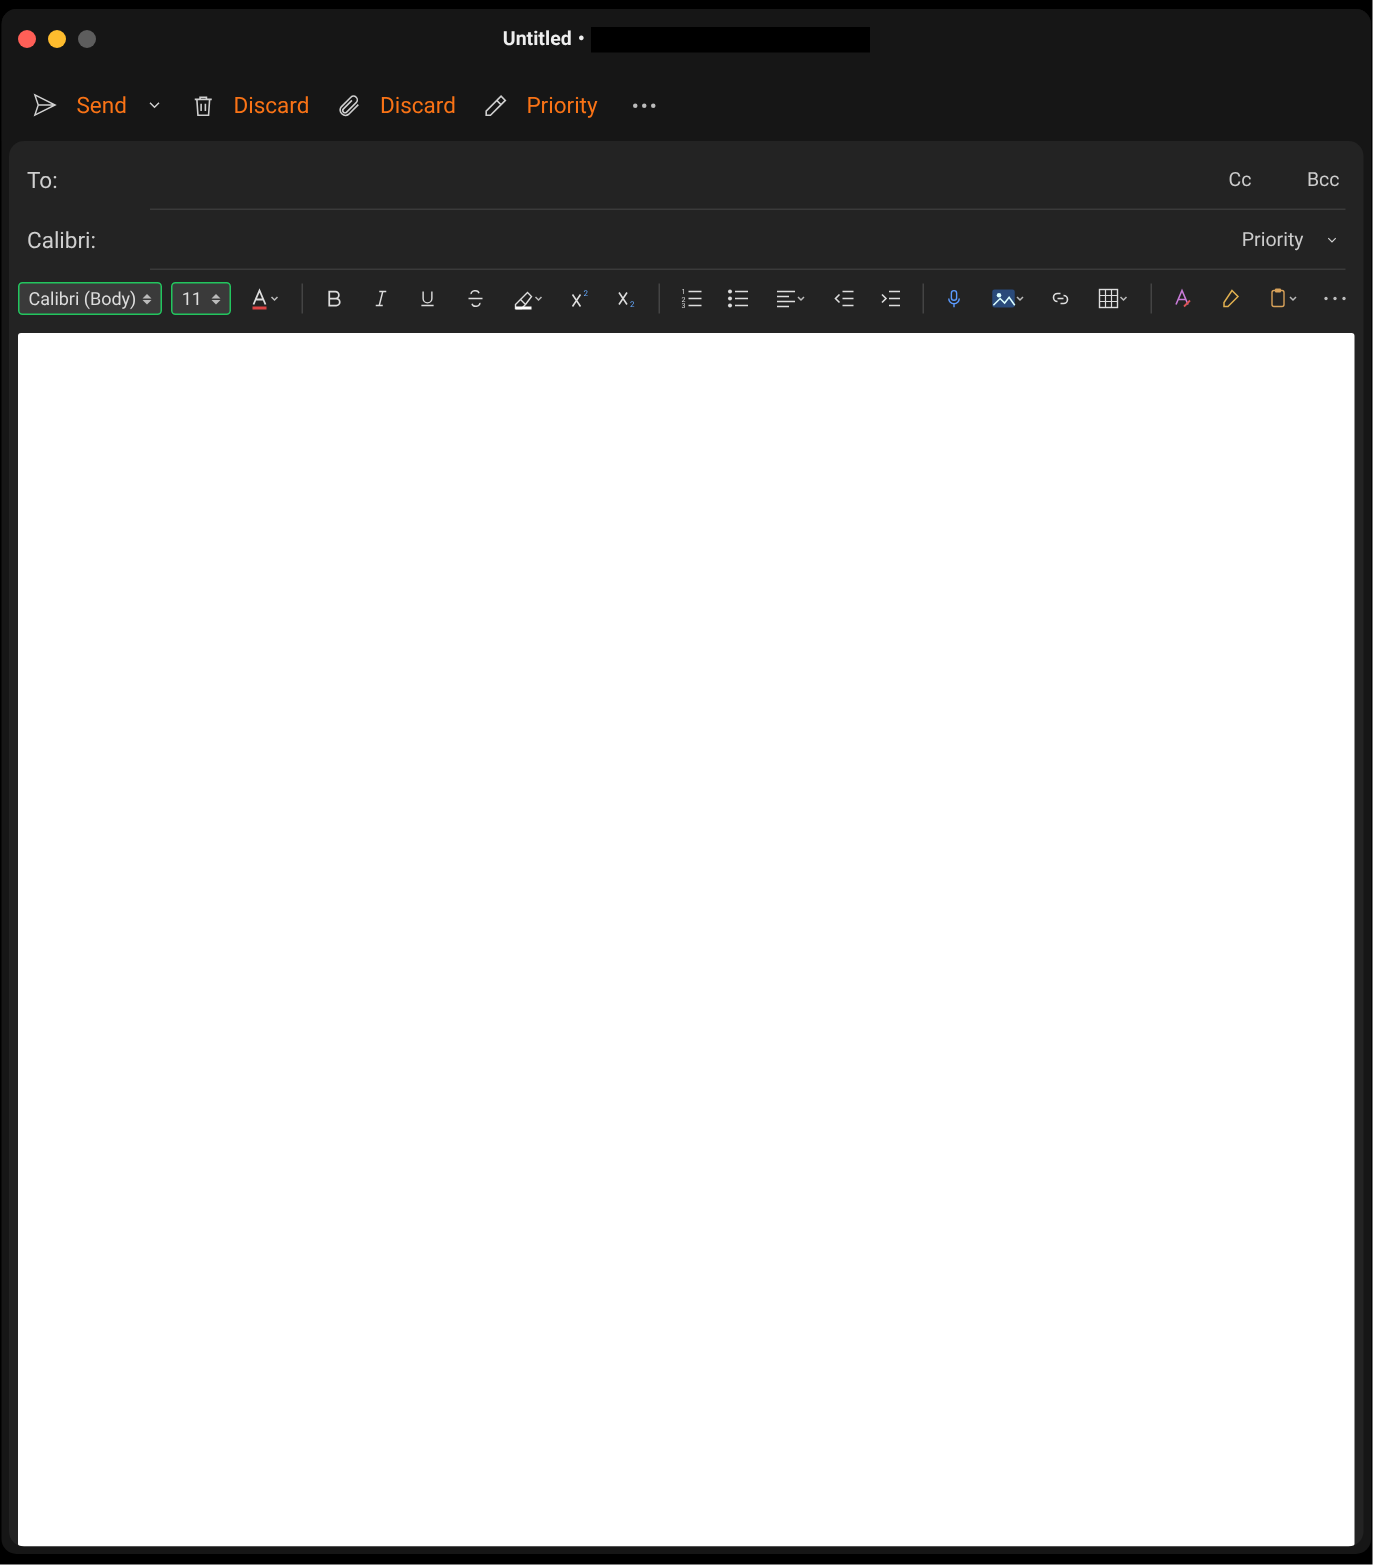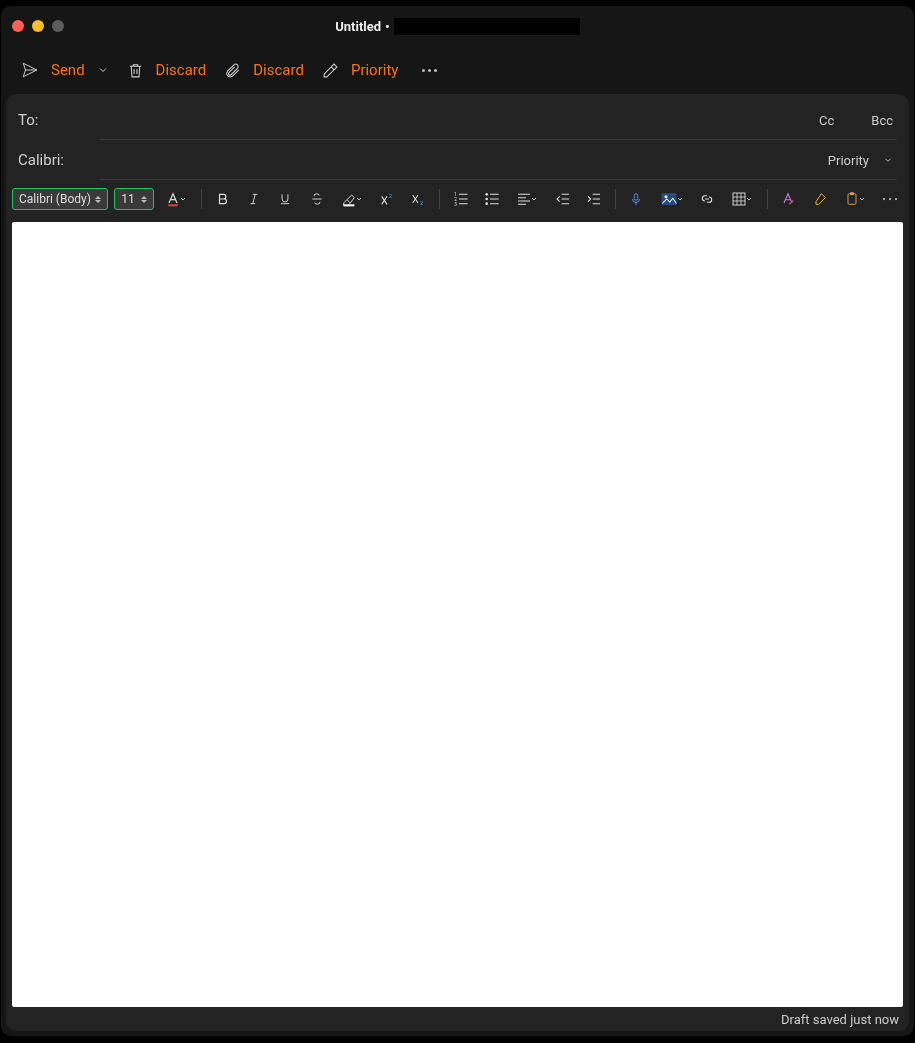--- a/index.html
+++ b/index.html
@@ -465,18 +465,15 @@
         <svg width="18" height="8" viewBox="0 0 24 8">
             <circle cx="4" cy="4" r="1.5" fill="#bbb"></circle>
             <circle cx="12" cy="4" r="1.5" fill="#bbb"></circle>
             <circle cx="20" cy="4" r="1.5" fill="#bbb"></circle>
           </svg>
       </div>
     </div>
 
     <div class="editor"></div>
 
-    <div class="statusbar">
-      <span>Draft saved just now</span>
-    </div>
   </div>
 
 </div>
 
 </body></html>

